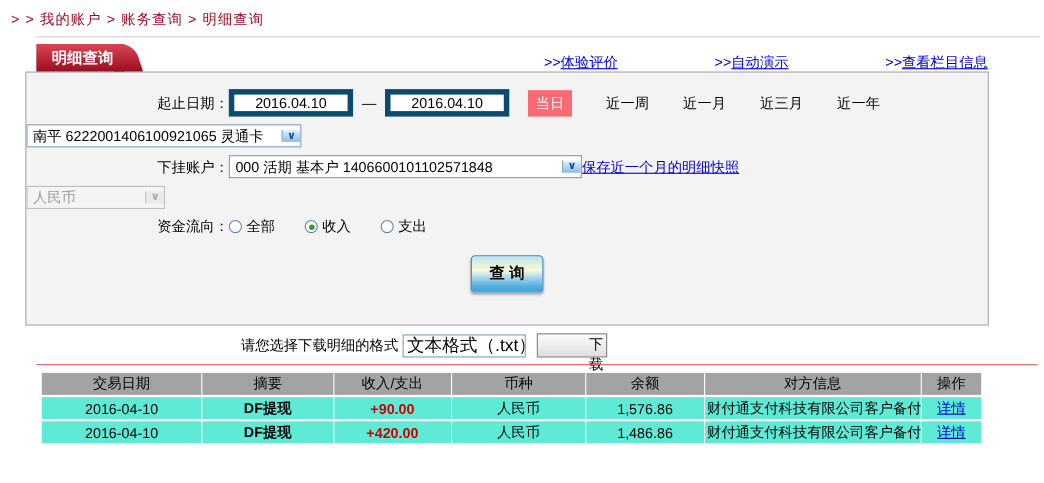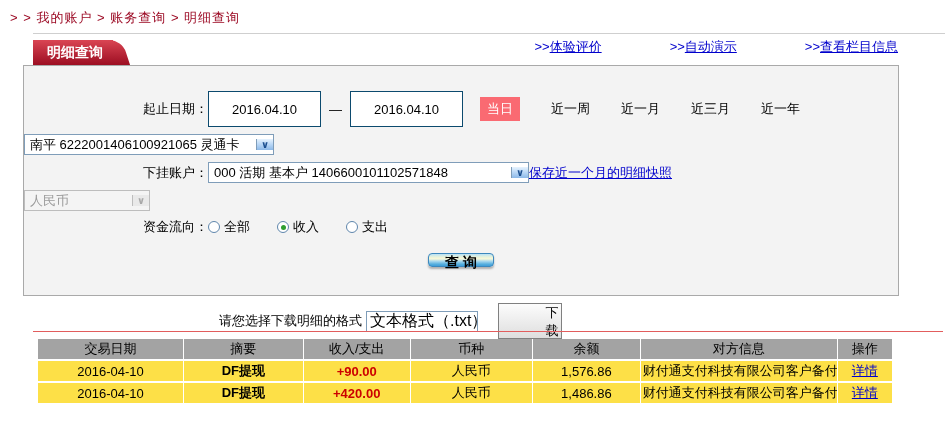--- a/index.html
+++ b/index.html
@@ -18,35 +18,35 @@
   .tab {
     position:absolute; left:33px; top:40px; height:25px; line-height:25px;
     padding:0 10px 0 14px; background:linear-gradient(180deg,#da4553,#9c0e22);
     color:#fff; font-weight:bold; font-size:14px; z-index:2; cursor:pointer;
   }
   .tab::after {
     content:""; position:absolute; right:-13px; top:0; width:26px; height:100%;
     background:linear-gradient(180deg,#da4553,#9c0e22);
     transform:skewX(18deg); border-top-right-radius:12px; z-index:-1;
   }
-  .hlinks { position:absolute; top:38px; right:51px; display:flex; gap:68px; white-space:nowrap; }
+  .hlinks { position:absolute; top:48px; right:51px; display:flex; gap:88px; white-space:nowrap; }
   .hlink { color:#0000cc; cursor:pointer; }
   .hlink .lbl { text-decoration:underline; }
 
   
   .panel {
     position:absolute; left:23px; top:65px; width:876px; height:231px;
     background:#f3f3f3; border:1px solid #a9a9a9;
   }
   .frow { display:flex; align-items:center; margin-top:7px; }
-  .frow.first { margin-top:25px; }
+  .frow.first { margin-top:15px; }
   .flabel { width:184px; text-align:right; flex:none; }
 
   .tinput {
-    width:113px; height:36px; border:1px solid #0c4a6e; background:#fff;
+    width:113px; height:25px; border:5px solid #0c4a6e; background:#fff;
     text-align:center; font:13px "Liberation Sans","DejaVu Sans",sans-serif; color:#000;
   }
   .dash { margin:0 8px; }
   .badge { margin-left:17px; background:#fa6a72; color:#fff; padding:3px 7px; cursor:pointer; }
   .qopt { margin-left:31px; cursor:pointer; white-space:nowrap; }
 
   .sel {
     display:inline-flex; align-items:center; height:21px; border:1px solid #7f9db9;
     background:#fff; cursor:pointer; overflow:hidden;
   }
@@ -65,47 +65,47 @@
   .radio {
     width:12px; height:12px; border:1px solid #5f86ac; border-radius:50%;
     background:#fff; display:inline-block; position:relative; margin-right:4px; flex:none;
   }
   .radio.checked::after {
     content:""; position:absolute; left:3px; top:3px; width:5px; height:5px;
     border-radius:50%; background:#2f9e2f;
   }
 
   .qbtn {
-    display:block; margin:17px auto 0; width:66px; height:14px;
+    display:block; margin:17px auto 0; width:66px; height:34px;
     border:1px solid #3d88bd; border-radius:4px;
     background:linear-gradient(180deg,#b9e2f6 0%,#e7f2da 25%,#f8f8d8 40%,#a8d8ee 60%,#55aede 85%,#3f9fd9 100%);
     font:bold 14px "Liberation Sans","DejaVu Sans",sans-serif; color:#000;
     box-shadow:0 2px 2px rgba(0,0,0,.28); cursor:pointer;
   }
 
   
   .dlrow { position:absolute; left:0; top:303px; width:100%; display:flex; align-items:center; padding-left:219px; }
   .dlrow .sel { width:112px; margin-left:4px; }
   .dlrow .sel .txt { font-size:16px; padding:0 3px; }
   .dlhint { margin-left:54px; white-space:nowrap; }
   .dlbtn {
-    margin-left:20px; width:64px; height:36px; border:1px solid #808080;
+    margin-left:10px; width:64px; height:22px; border:1px solid #808080;
     background:linear-gradient(180deg,#fcfcfc,#dedede);
     font:13px "Liberation Sans","DejaVu Sans",sans-serif; cursor:pointer;padding-left:44px;
   }
 
   .redline { position:absolute; left:33px; right:6px; top:331px; border-top:1px solid #e25d5d; }
 
   
   .dtable {
     position:absolute; left:37px; top:337px; width:856px;
     border-collapse:separate; border-spacing:1px 2px; font-size:13px; table-layout:fixed;
   }
   .dtable th { background:#a3a3a3; font-weight:normal; height:19px; text-align:center; padding:1px 2px; }
-  .dtable td { background:#fde047; height:20px; text-align:center; padding:1px 2px;
+  .dtable td { background:#5eead4; height:20px; text-align:center; padding:1px 2px;
                overflow:hidden; white-space:nowrap; }
   .c1{width:17.1%}.c2{width:14%}.c3{width:12.5%}.c4{width:14.3%}.c5{width:12.6%}.c6{width:23.1%}.c7{width:6.4%}
   .bold { font-weight:bold; }
   .amount { color:#cc0000; font-weight:bold; }
   .detail { color:#0000cc; text-decoration:underline; cursor:pointer; }
 </style>
 </head>
 <body>
 
 <div class="screen">

